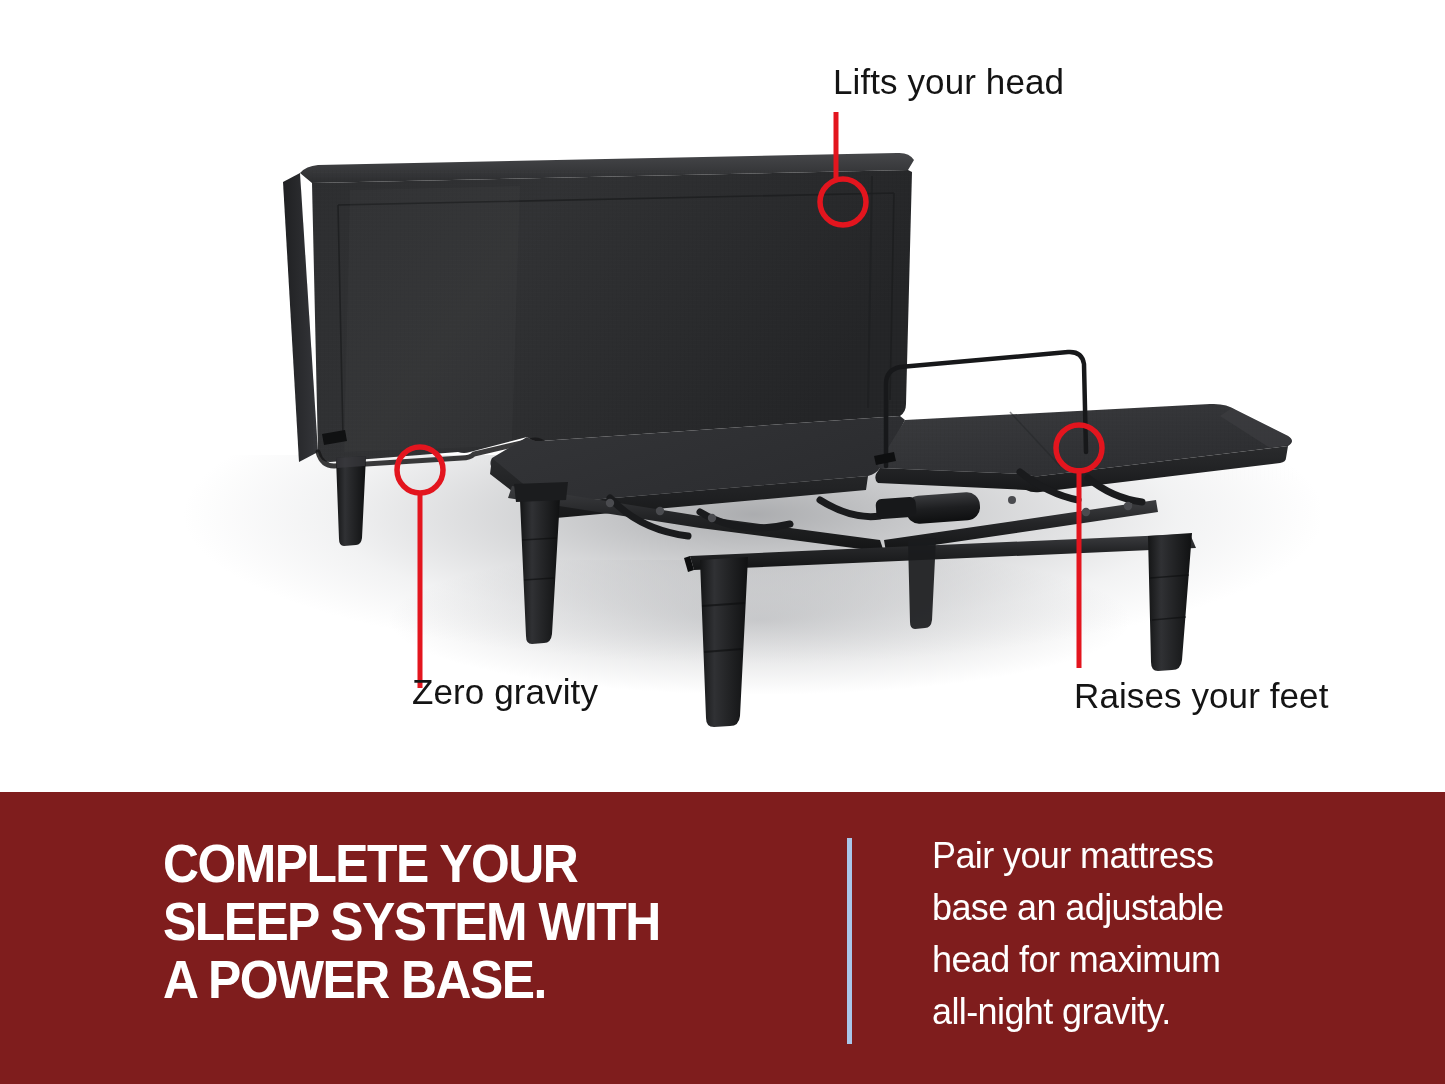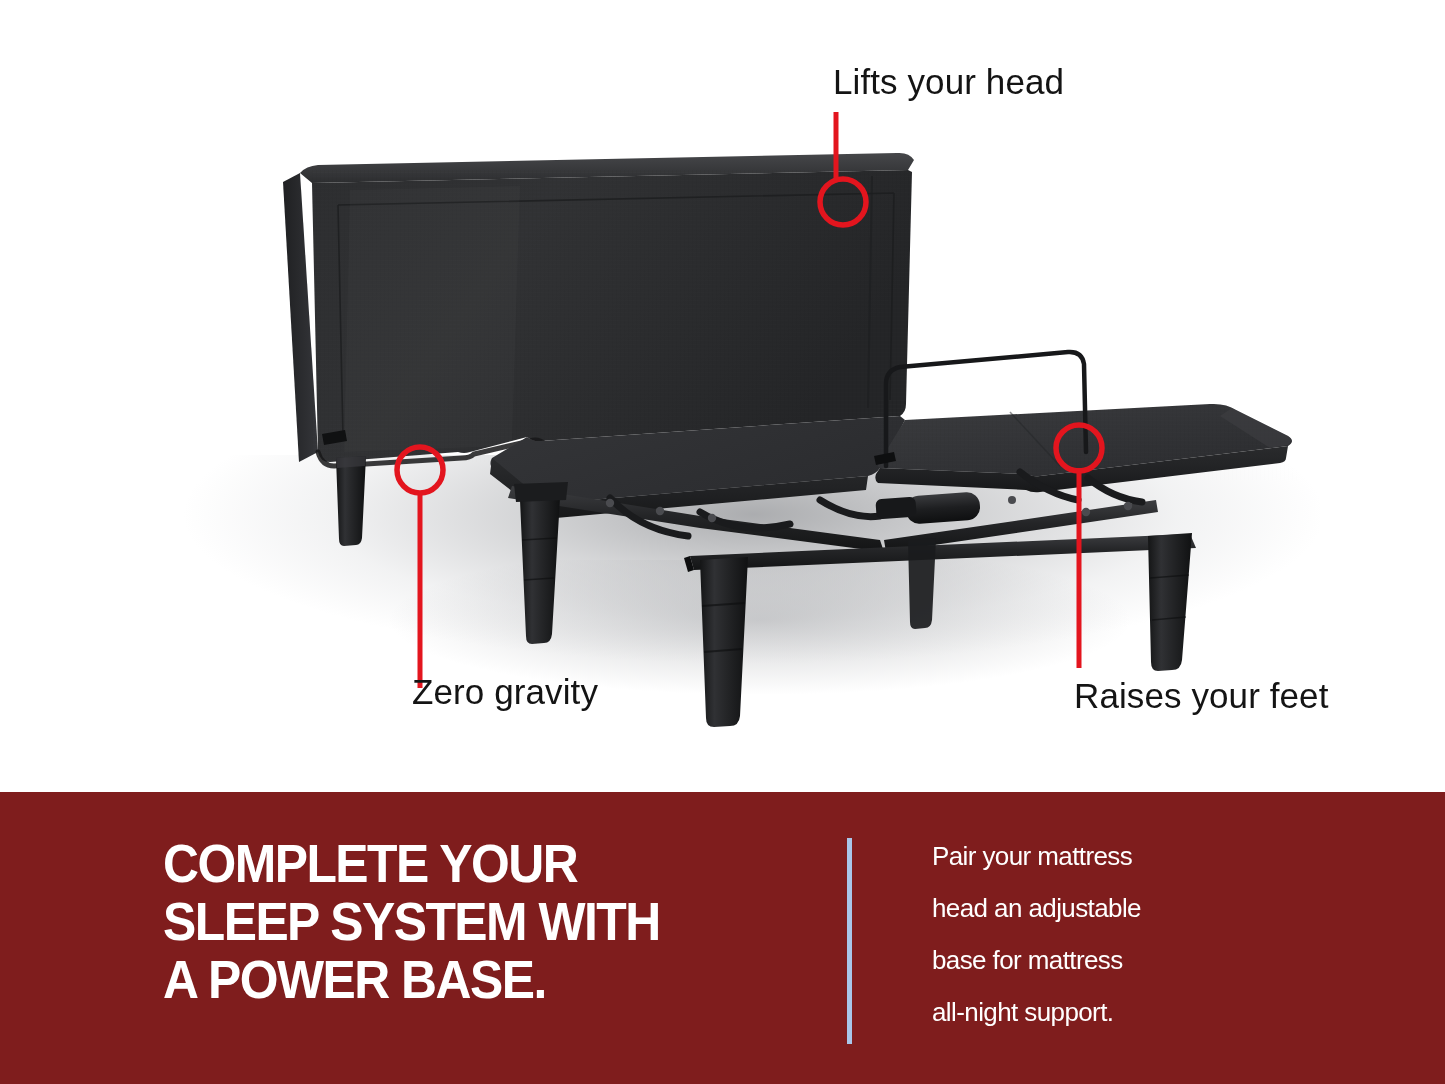--- a/index.html
+++ b/index.html
@@ -129,21 +129,21 @@
   }
   #body-block {
     position: absolute;
     left: 932px;
     top: 38px;
     width: 420px;
   }
   .body-line {
     color: #ffffff;
     font-family: "Liberation Sans", sans-serif;
-    font-size: 26px;
+    font-size: 36px;
     font-weight: 400;
     line-height: 52px;
     letter-spacing: -0.6px;
     white-space: nowrap;
   }
 </style>
 </head>
 <body>
 
 <div id="stage">
@@ -339,19 +339,19 @@
     <div id="headline-block">
       <div class="headline-line">COMPLETE YOUR</div>
       <div class="headline-line">SLEEP SYSTEM WITH</div>
       <div class="headline-line">A POWER BASE.</div>
     </div>
 
     <div id="divider"></div>
 
     <div id="body-block">
       <div class="body-line">Pair your mattress</div>
-      <div class="body-line">head an adjustable</div>
-      <div class="body-line">base for mattress</div>
-      <div class="body-line">all-night support.</div>
+      <div class="body-line">base an adjustable</div>
+      <div class="body-line">head for maximum</div>
+      <div class="body-line">all-night gravity.</div>
     </div>
   </div>
 
 </div>
 
 </body></html>

